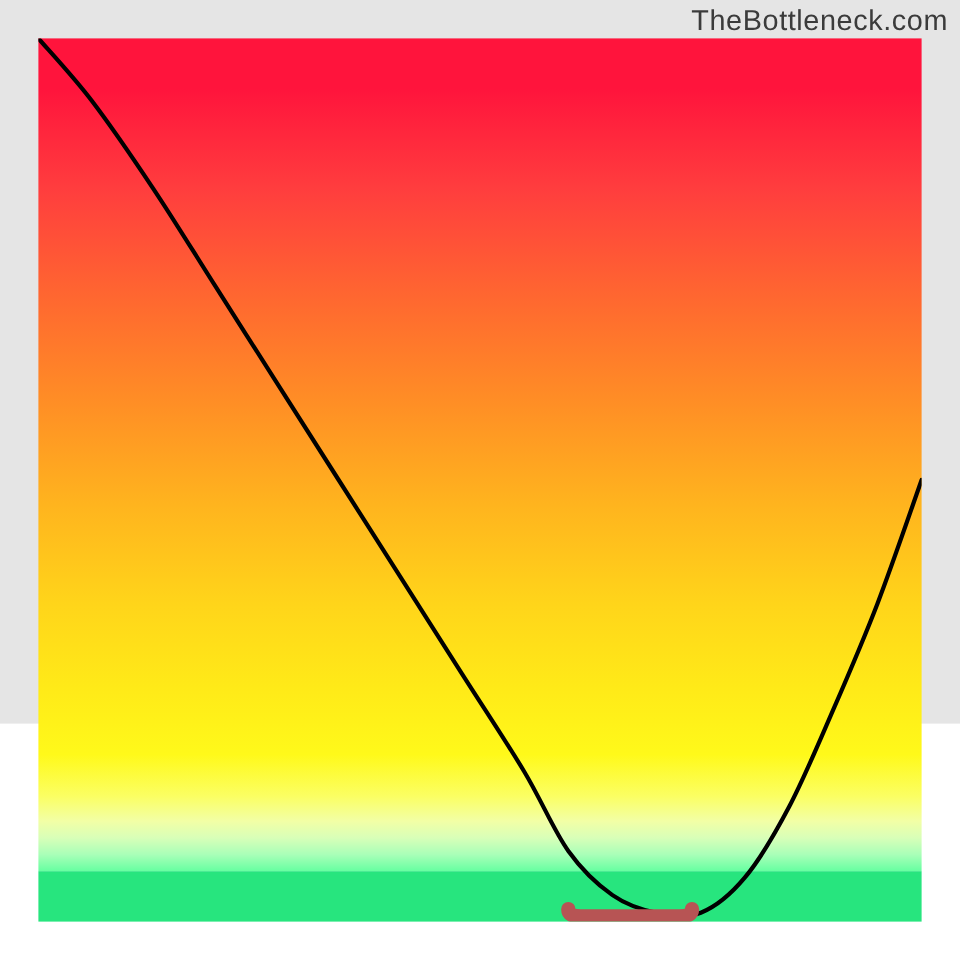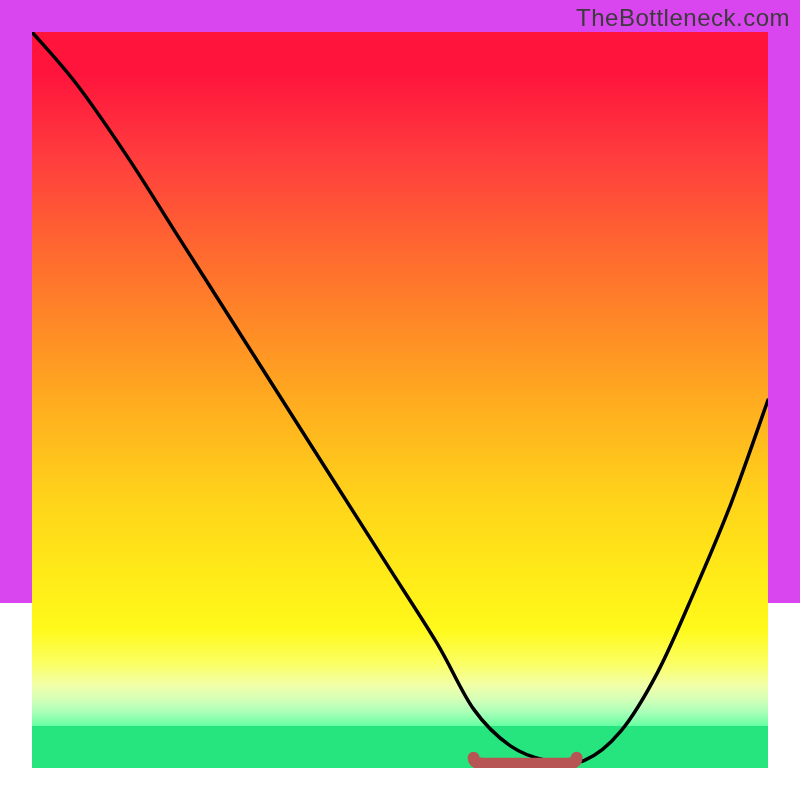--- a/index.html
+++ b/index.html
@@ -1,21 +1,21 @@
 <!DOCTYPE html>
 <html><head>
 <meta charset="utf-8">
 <style>
   * { margin: 0; padding: 0; box-sizing: border-box; }
   html, body { width: 800px; height: 800px; overflow: hidden; background: #fff; }
   .stage {
     position: relative;
     width: 800px;
     height: 603px;
-    background: #d946ef;
+    background: #e5e5e5;
   }
   .watermark {
     position: absolute;
     top: 4px;
     right: 10px;
     font-family: Arial, Helvetica, sans-serif;
     font-size: 24px;
     color: #3b3b3b;
     letter-spacing: 0.5px;
     z-index: 10;

